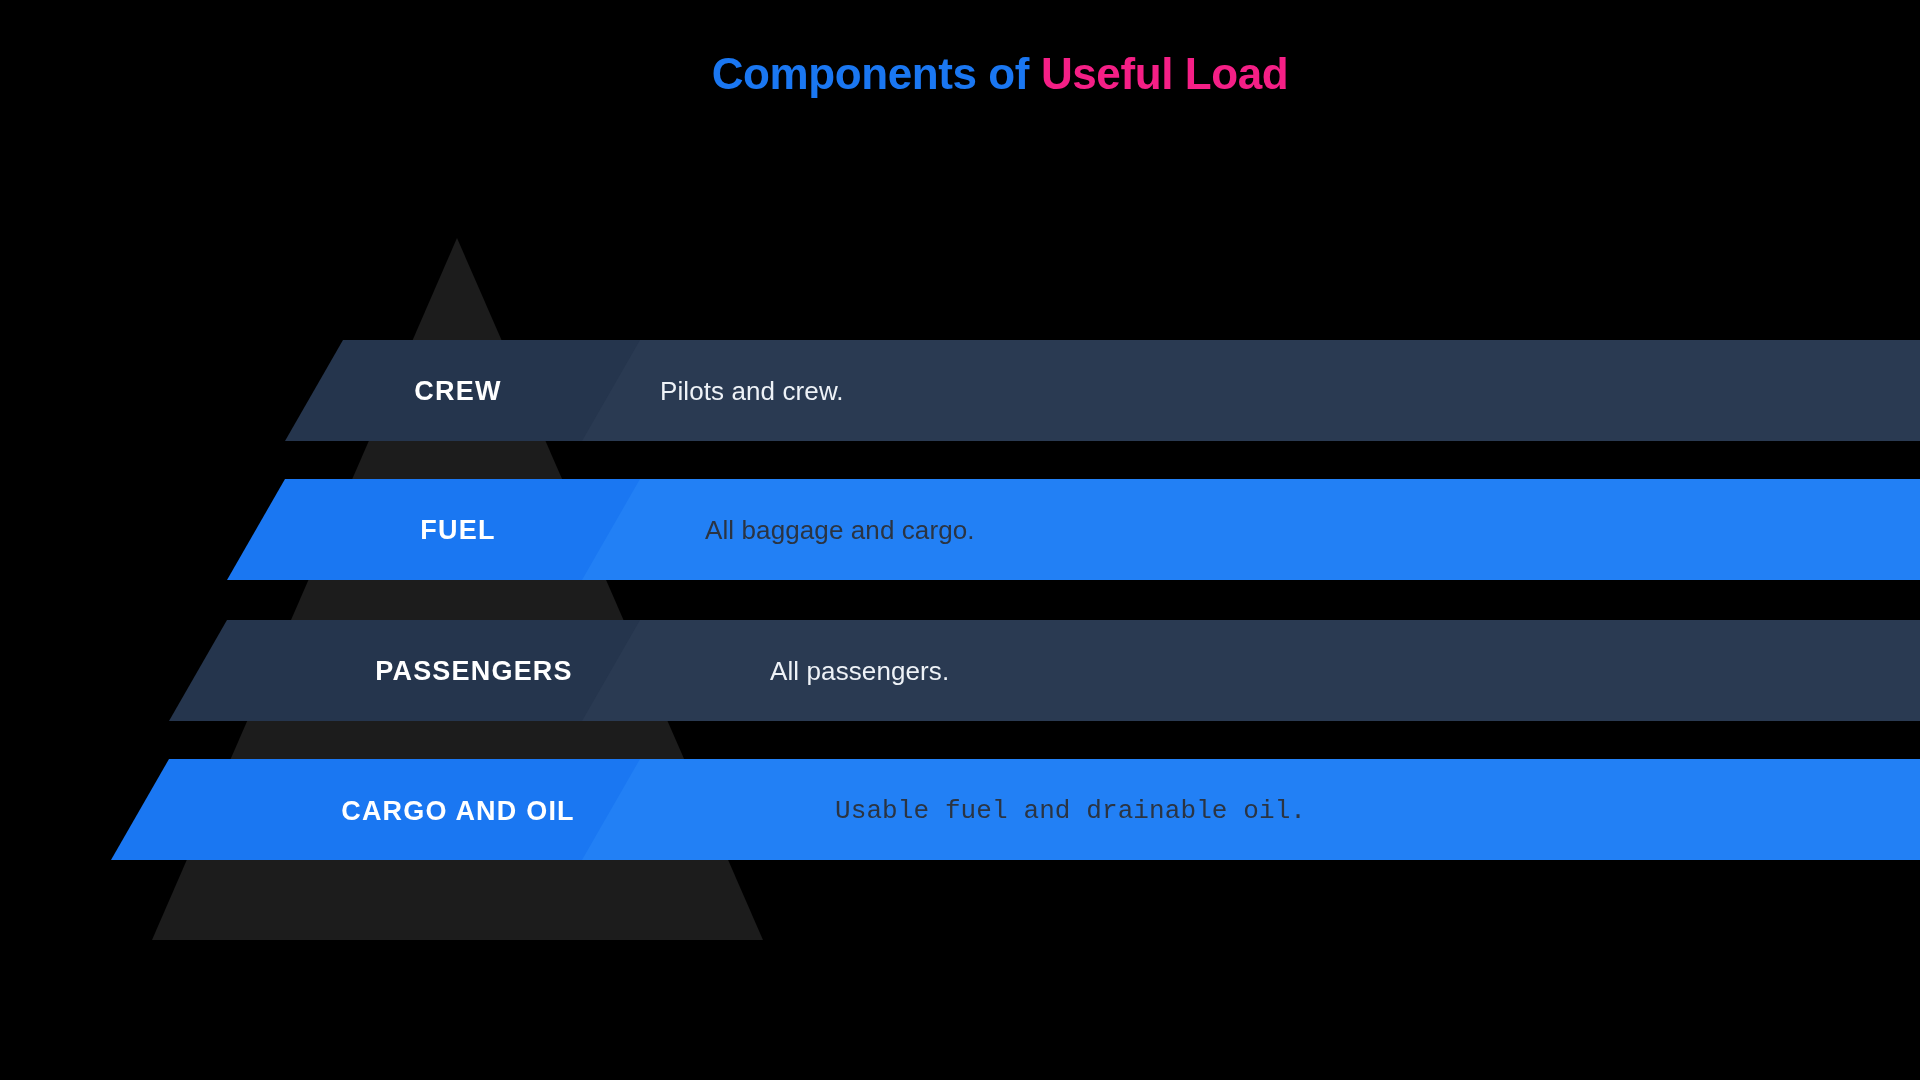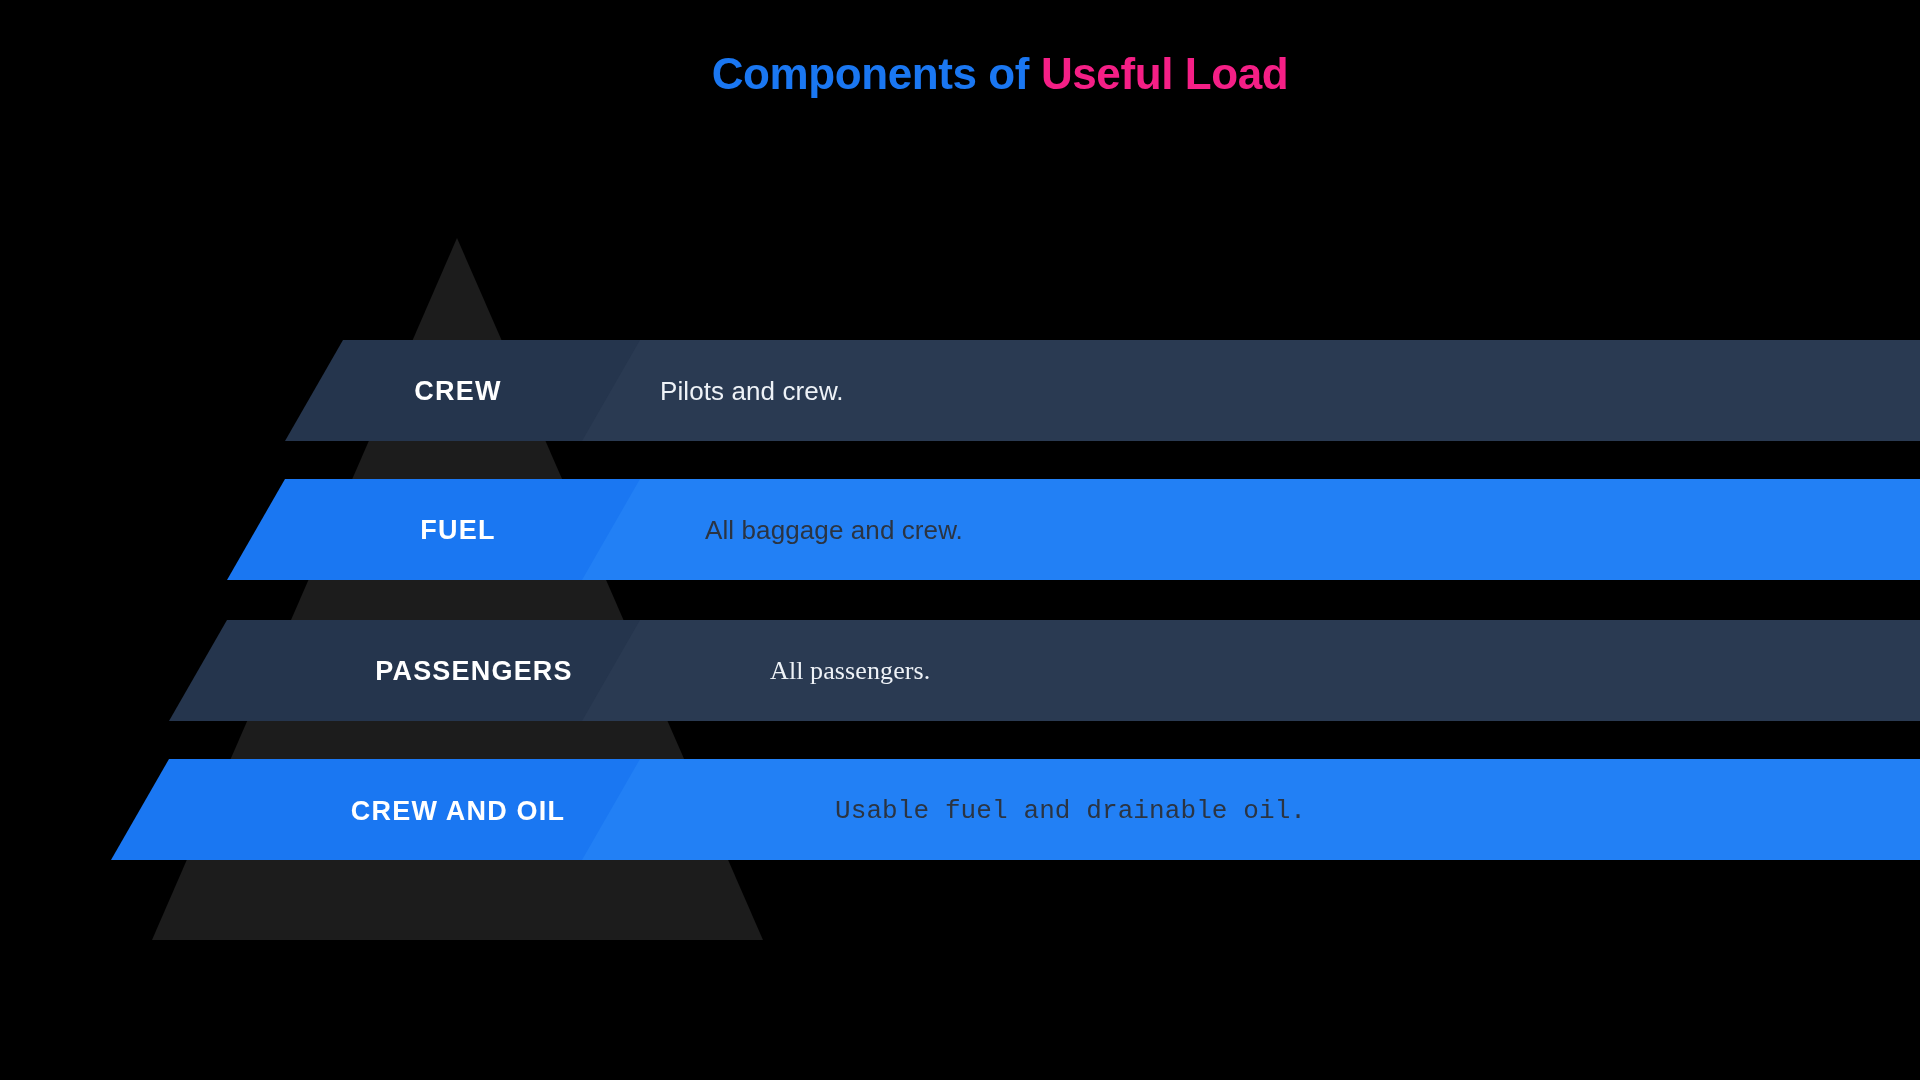--- a/index.html
+++ b/index.html
@@ -139,27 +139,27 @@
 
   <div class="band-text-layer">
 
     <div class="band-row" style="top:0;">
       <div class="band-label" style="left:458px; top:391px;">CREW</div>
       <div class="band-desc desc-light" style="left:660px; top:391px;">Pilots and crew.</div>
     </div>
 
     <div class="band-row" style="top:0;">
       <div class="band-label" style="left:458px; top:530px;">FUEL</div>
-      <div class="band-desc desc-dark" style="left:705px; top:530px;">All baggage and crew.</div>
+      <div class="band-desc desc-dark" style="left:705px; top:530px;">All baggage and cargo.</div>
     </div>
 
     <div class="band-row" style="top:0;">
       <div class="band-label" style="left:474px; top:671px;">PASSENGERS</div>
-      <div class="band-desc desc-light" style="left:770px; top:671px;font-family:Liberation Serif, serif;">All passengers.</div>
+      <div class="band-desc desc-light" style="left:770px; top:671px;">All passengers.</div>
     </div>
 
     <div class="band-row" style="top:0;">
-      <div class="band-label" style="left:458px; top:811px;">CREW AND OIL</div>
+      <div class="band-label" style="left:458px; top:811px;">CARGO AND OIL</div>
       <div class="band-desc desc-dark" style="left:835px; top:811px;font-family:Liberation Mono, monospace;">Usable fuel and drainable oil.</div>
     </div>
 
   </div>
 </div>
 
 </body></html>

